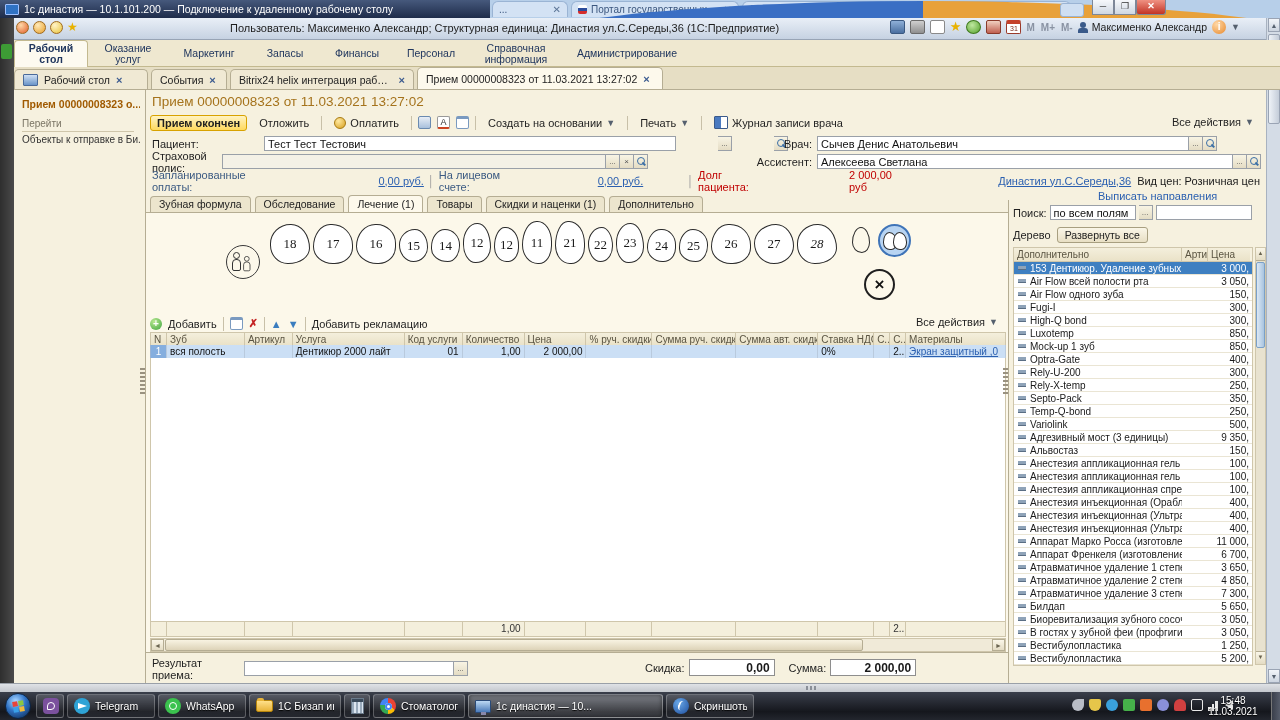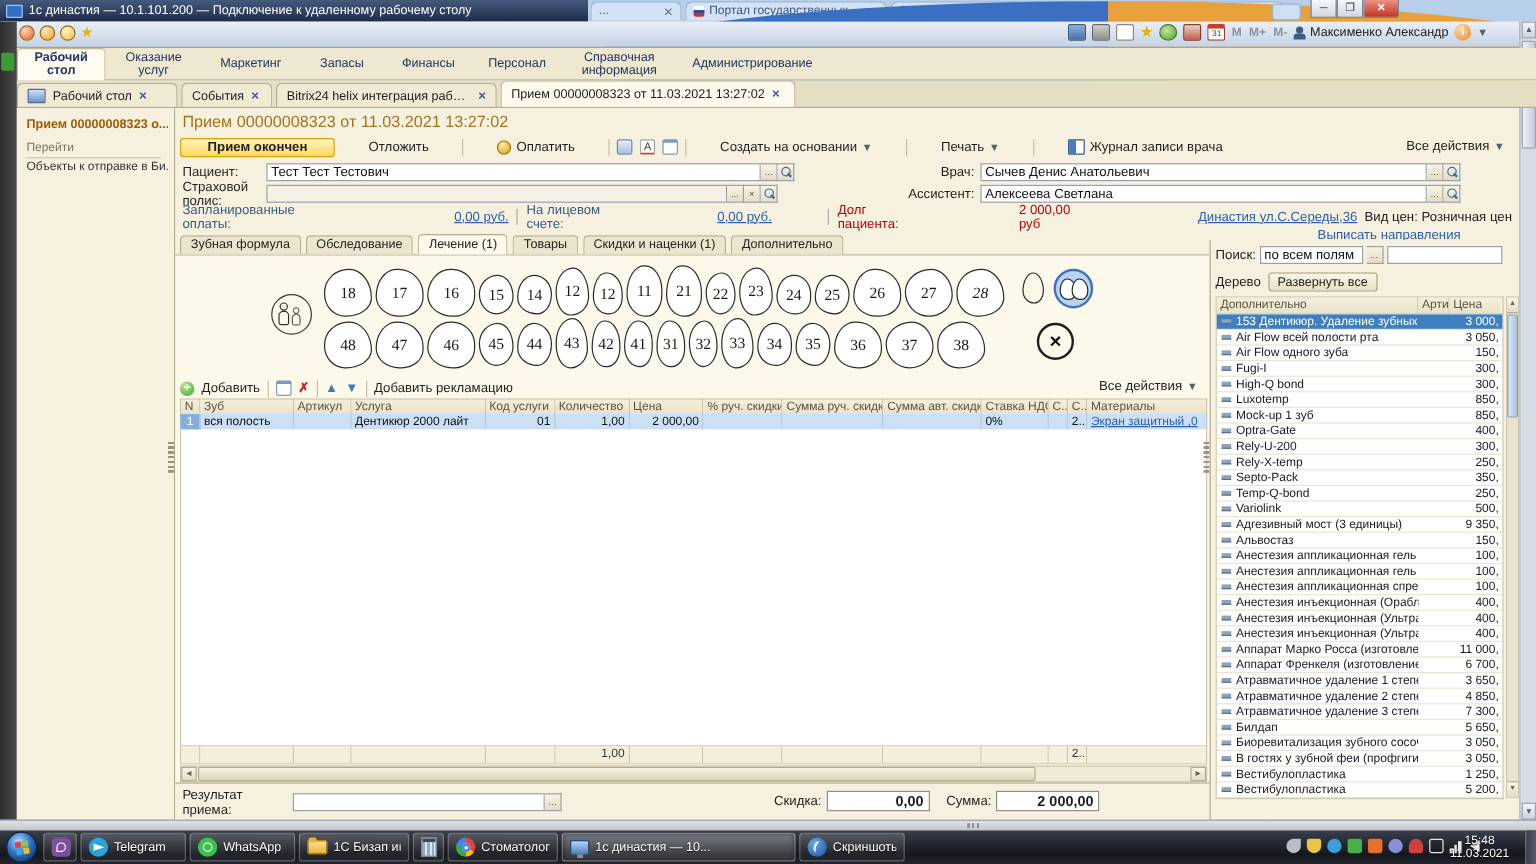--- a/index.html
+++ b/index.html
@@ -76,21 +76,21 @@
   .greenico{position:absolute;left:1px;top:26px;width:11px;height:15px;background:#3d9b35;border-radius:2px;}
   .sidebar{position:absolute;left:14px;top:90px;width:132px;height:593px;background:#f6f1df;border-right:1px solid #b5ad93;box-sizing:border-box;}
   .sb-doc{position:absolute;left:8px;top:8px;width:118px;font-weight:bold;color:#a05a00;font-size:10.5px;white-space:nowrap;overflow:hidden;}
   .sb-go{position:absolute;left:8px;top:28px;color:#7a7464;font-size:10px;border-bottom:1px solid #cfc6ab;width:112px;padding-bottom:2px;}
   .sb-link{position:absolute;left:8px;top:44px;width:118px;color:#333;font-size:10px;white-space:nowrap;overflow:hidden;}
   .grip{position:absolute;width:5px;height:26px;background:repeating-linear-gradient(#9a9280 0 2px,transparent 2px 4px);}
   
   .formhdr{position:absolute;left:146px;top:90px;width:1120px;height:110px;background:#f6f1df;}
   .doctitle{position:absolute;left:6px;top:4px;font-size:13.5px;font-weight:500;color:#a5731c;white-space:nowrap;}
   .cmdbar{position:absolute;left:4px;top:23px;height:19px;display:flex;align-items:center;gap:6px;}
-  .cbtn{display:flex;align-items:center;gap:4px;padding:1px 22px;border-radius:3px;color:#1f1f1f;white-space:nowrap;}
+  .cbtn{display:flex;align-items:center;gap:4px;padding:1px 6px;border-radius:3px;color:#1f1f1f;white-space:nowrap;}
   .cbtn.primary{background:linear-gradient(#fff3c2,#ffd95e);border:1px solid #d8a200;font-weight:bold;}
   .csep{width:1px;height:14px;background:#c8c0a8;}
   .coin{width:10px;height:10px;border-radius:50%;background:radial-gradient(circle at 35% 30%,#ffe9a0,#d8a020);border:1px solid #a87a10;}
   .mini{width:13px;height:13px;border-radius:2px;box-sizing:border-box;}
   .mini.grid{background:linear-gradient(#e8eef6,#a8c0dc);border:1px solid #6a8ab0;}
   .mini.abc{background:#fff;border:1px solid #999;color:#333;font-size:9px;text-align:center;line-height:11px;border-bottom:2px solid #c42;}
   .mini.doc{background:#fff;border:1px solid #7a9ac0;border-top:3px solid #7a9ac0;}
   .book{width:12px;height:11px;background:linear-gradient(90deg,#4a7ac0 50%,#fff 50%);border:1px solid #3a5a8a;border-radius:1px;}
   .allact{position:absolute;display:flex;gap:4px;align-items:center;color:#1f1f1f;}
   .fieldrow{position:absolute;height:17px;display:flex;align-items:center;}
@@ -254,20 +254,21 @@
     </div>
   </div>
 
   <div class="titlebar">
     <div class="roundbtns">
       <span class="rb r1"></span>
       <span class="rb r2"></span>
       <span class="rb r3"></span>
       <span class="rb-star">★</span>
     </div>
+    <div class="apptitle">Пользователь: Максименко Александр; Структурная единица: Династия ул.С.Середы,36  (1С:Предприятие)</div>
     <div class="hdricons">
       <span class="hico save"></span>
       <span class="hico print"></span>
       <span class="hico preview"></span>
       <span class="hico star">★</span>
       <span class="hico linkg"></span>
       <span class="hico calc"></span>
       <span class="hico cal">31</span>
       <span class="memkeys" id="memkeys">
           <span>M</span>
@@ -363,21 +364,21 @@
       <span class="cbtn">
           <span class="book"></span>
           <span>Журнал записи врача</span>
         </span>
     </div>
     <div class="allact" style="right:12px;top:26px;">
       <span>Все действия</span>
         <span class="ddarrow">▼</span>
     </div>
 
-    <div class="fieldrow" style="left:6px;top:45px;">
+    <div class="fieldrow" style="left:6px;top:45px;gap:42px;">
       <span class="flabel" style="width:70px;">Пациент:</span>
       <span class="finput" style="width:412px;">Тест Тест Тестович</span>
       <span class="fbtn">...</span>
       <span class="fbtn mag"></span>
     </div>
     <div class="fieldrow" style="left:606px;top:45px;">
       <span class="flabel" style="width:60px;text-align:right;padding-right:5px;">Врач:</span>
       <span class="finput" style="width:372px;">Сычев Денис Анатольевич</span>
       <span class="fbtn">...</span>
       <span class="fbtn mag"></span>
@@ -385,21 +386,21 @@
 
     <div class="fieldrow" style="left:6px;top:63px;">
       <span class="flabel" style="width:70px;">Страховой полис:</span>
       <span class="finput" style="width:384px;background:#f4f1e6;"></span>
       <span class="fbtn">...</span>
       <span class="fbtn">×</span>
       <span class="fbtn mag"></span>
     </div>
     <div class="fieldrow" style="left:606px;top:63px;">
       <span class="flabel" style="width:60px;text-align:right;padding-right:5px;">Ассистент:</span>
-      <span class="finput" style="width:372px;">Алексеева Светлана</span>
+      <span class="finput" style="width:416px;">Алексеева Светлана</span>
       <span class="fbtn">...</span>
       <span class="fbtn mag"></span>
     </div>
 
     <div class="fieldrow" style="left:6px;top:82px;width:1108px;">
       <span class="flabel blue">Запланированные оплаты:</span>
       <span class="linkval" style="margin-left:110px;">0,00 руб.</span>
       <span class="vsep">│</span>
       <span class="flab flabel blue">На лицевом счете:</span>
       <span class="linkval" style="margin-left:78px;">0,00 руб.</span>
@@ -449,38 +450,20 @@
           <div class="tooth" style="width: 30px; height: 43px; margin-top: 0px; border-radius: 50% 50% 45% 55% / 58% 50% 44% 46%;">11</div>
           <div class="tooth" style="width: 30px; height: 43px; margin-top: 0px; border-radius: 45% 55% 48% 52% / 60% 55% 42% 45%;">21</div>
           <div class="tooth" style="width: 25px; height: 35px; margin-top: 6px; border-radius: 55% 45% 50% 50% / 48% 55% 45% 52%;">22</div>
           <div class="tooth" style="width: 28px; height: 40px; margin-top: 2px; border-radius: 52% 48% 55% 45% / 50% 62% 40% 48%;">23</div>
           <div class="tooth" style="width: 29px; height: 33px; margin-top: 8px; border-radius: 50% 50% 45% 55% / 58% 50% 44% 46%;">24</div>
           <div class="tooth" style="width: 29px; height: 33px; margin-top: 8px; border-radius: 48% 52% 42% 58% / 55% 48% 50% 40%;">25</div>
           <div class="tooth" style="width: 40px; height: 40px; margin-top: 3px; border-radius: 45% 55% 48% 52% / 60% 55% 42% 45%;">26</div>
           <div class="tooth" style="width: 40px; height: 40px; margin-top: 3px; border-radius: 55% 45% 50% 50% / 48% 55% 45% 52%;">27</div>
           <div class="tooth" style="width: 40px; height: 40px; margin-top: 3px; border-radius: 52% 48% 55% 45% / 50% 62% 40% 48%; font-style: italic;">28</div>
         </div>
-      <div class="teethrow" id="teeth-lower" style="left:124px;top:52px;">
-          <div class="tooth" style="width: 40px; height: 39px; margin-top: 3px; border-radius: 52% 48% 55% 45% / 50% 62% 40% 48%;">48</div>
-          <div class="tooth" style="width: 40px; height: 39px; margin-top: 3px; border-radius: 45% 55% 48% 52% / 60% 55% 42% 45%;">47</div>
-          <div class="tooth" style="width: 40px; height: 39px; margin-top: 3px; border-radius: 50% 50% 45% 55% / 58% 50% 44% 46%;">46</div>
-          <div class="tooth" style="width: 29px; height: 36px; margin-top: 4px; border-radius: 55% 45% 50% 50% / 48% 55% 45% 52%;">45</div>
-          <div class="tooth" style="width: 29px; height: 36px; margin-top: 4px; border-radius: 48% 52% 42% 58% / 55% 48% 50% 40%;">44</div>
-          <div class="tooth" style="width: 27px; height: 42px; margin-top: 0px; border-radius: 52% 48% 55% 45% / 50% 62% 40% 48%;">43</div>
-          <div class="tooth" style="width: 24px; height: 39px; margin-top: 2px; border-radius: 45% 55% 48% 52% / 60% 55% 42% 45%;">42</div>
-          <div class="tooth" style="width: 24px; height: 39px; margin-top: 2px; border-radius: 50% 50% 45% 55% / 58% 50% 44% 46%;">41</div>
-          <div class="tooth" style="width: 24px; height: 39px; margin-top: 2px; border-radius: 45% 55% 48% 52% / 60% 55% 42% 45%;">31</div>
-          <div class="tooth" style="width: 24px; height: 39px; margin-top: 2px; border-radius: 55% 45% 50% 50% / 48% 55% 45% 52%;">32</div>
-          <div class="tooth" style="width: 27px; height: 42px; margin-top: 0px; border-radius: 52% 48% 55% 45% / 50% 62% 40% 48%;">33</div>
-          <div class="tooth" style="width: 29px; height: 36px; margin-top: 4px; border-radius: 50% 50% 45% 55% / 58% 50% 44% 46%;">34</div>
-          <div class="tooth" style="width: 29px; height: 36px; margin-top: 4px; border-radius: 48% 52% 42% 58% / 55% 48% 50% 40%;">35</div>
-          <div class="tooth" style="width: 40px; height: 39px; margin-top: 3px; border-radius: 45% 55% 48% 52% / 60% 55% 42% 45%;">36</div>
-          <div class="tooth" style="width: 40px; height: 39px; margin-top: 3px; border-radius: 55% 45% 50% 50% / 48% 55% 45% 52%;">37</div>
-          <div class="tooth" style="width: 40px; height: 39px; margin-top: 3px; border-radius: 52% 48% 55% 45% / 50% 62% 40% 48%;">38</div>
-        </div>
       <div class="tooth-outline"></div>
       <div class="sel-circ">
           <i></i>
           <i></i>
         </div>
       <div class="xcirc">×</div>
     </div>
 
     <div class="svcbar">
       <span class="addico">+</span>

